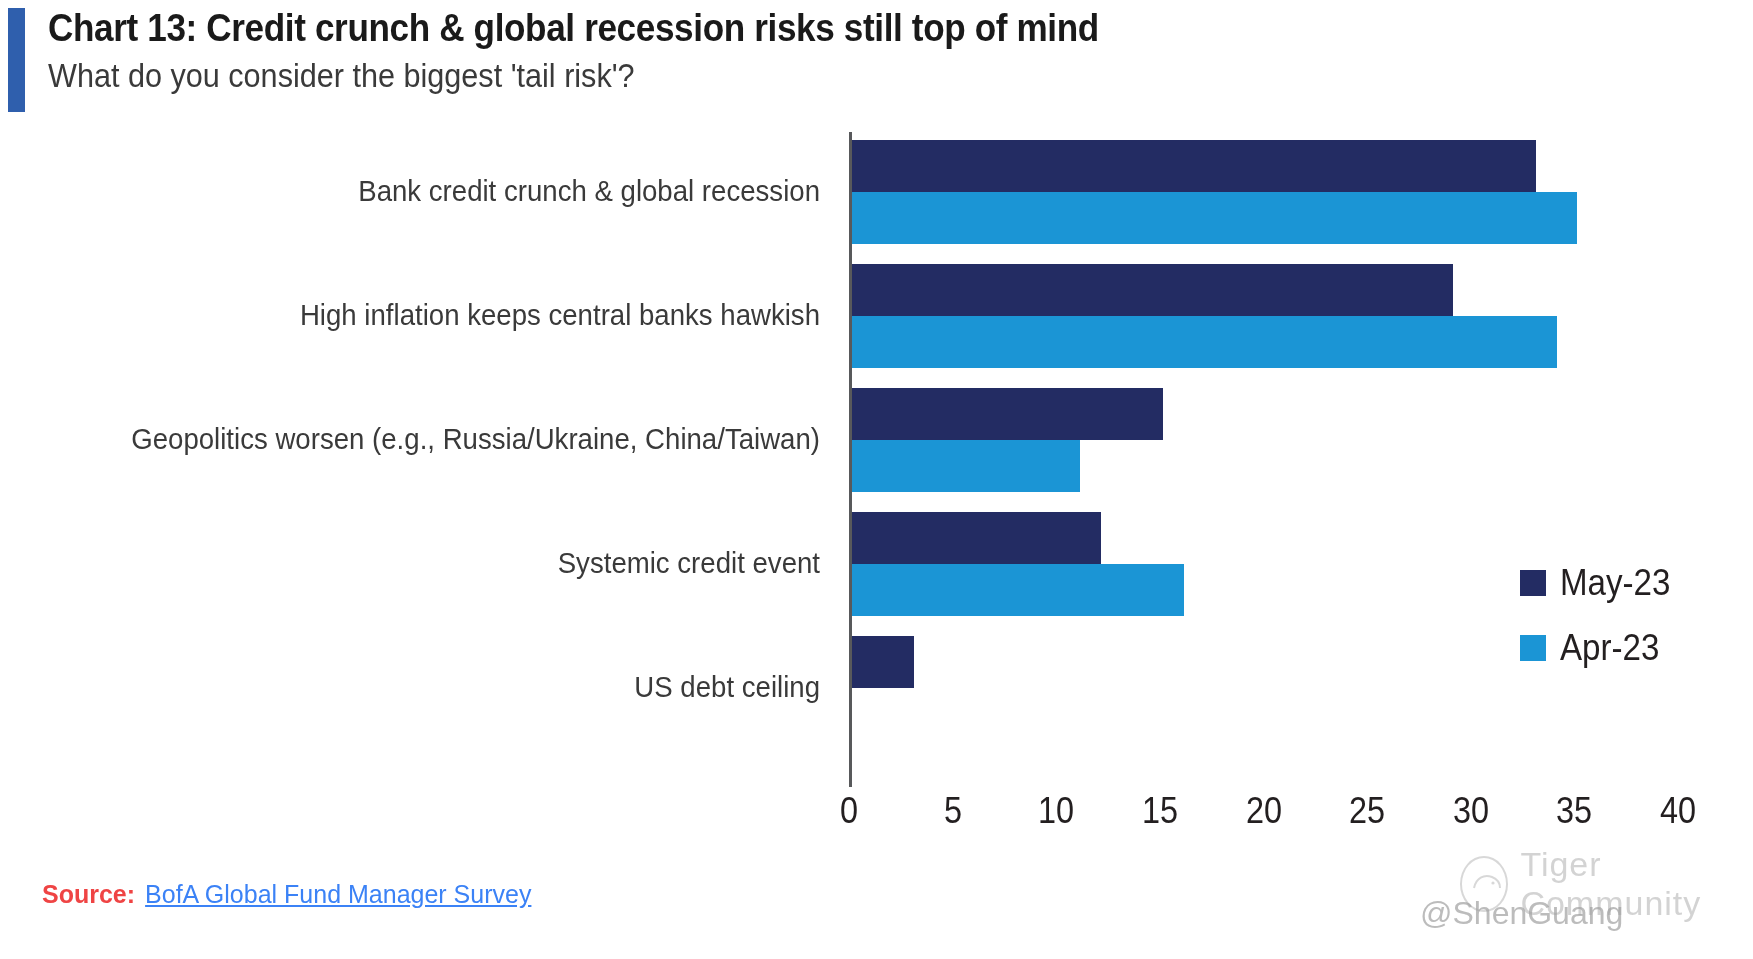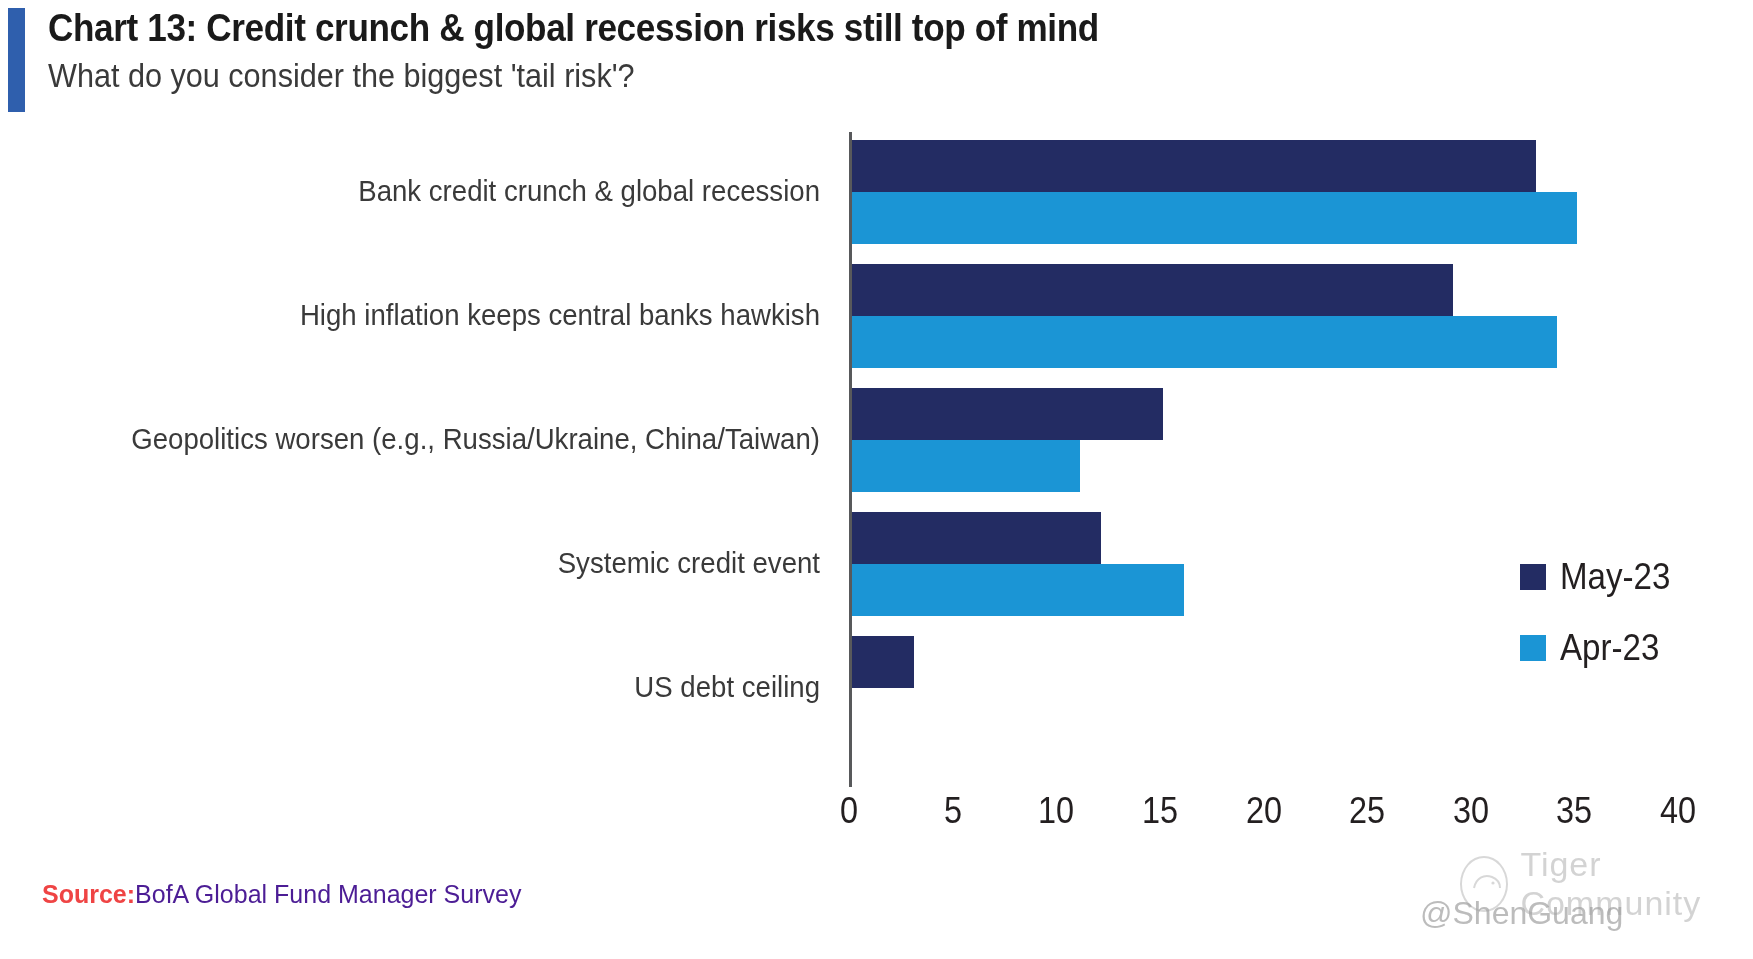--- a/index.html
+++ b/index.html
@@ -42,21 +42,21 @@
     transform:scaleX(0.9);
   }
   
   #legend{position:absolute;left:1520px;top:545px;}
   .legend-item{position:absolute;display:flex;align-items:center;gap:14px;white-space:nowrap;}
   .legend-swatch{width:26px;height:26px;display:inline-block;flex:0 0 auto;}
   .legend-label{font-size:36px;color:#231f20;transform:scaleX(0.92);transform-origin:left center;}
   
   #source{position:absolute;left:42px;top:880px;font-size:25px;white-space:nowrap;}
   #source-label{font-weight:bold;color:#ef4444;}
-  #source-text{color:#4c1d95;}
+  #source-text{color:#3b82f6;margin-left:10px;text-decoration:underline;}
   
   #watermark{position:absolute;left:1460px;top:845px;opacity:0.38;}
   #wm-row{display:flex;align-items:center;gap:12px;}
   #wm-logo{width:52px;height:52px;border:2px solid #9a9a9a;border-radius:50%;position:relative;}
   #wm-logo svg{position:absolute;left:10px;top:12px;}
   #wm-text{font-size:34px;color:#8d8d8d;letter-spacing:1px;}
   #wm-handle{position:absolute;left:1420px;top:895px;font-size:32px;color:#a0a0a0;opacity:0.7;}
 </style>
 </head>
 <body>
@@ -94,21 +94,21 @@
       <div class="xtick" style="left: 1159.88px;">15</div>
       <div class="xtick" style="left: 1263.5px;">20</div>
       <div class="xtick" style="left: 1367.12px;">25</div>
       <div class="xtick" style="left: 1470.75px;">30</div>
       <div class="xtick" style="left: 1574.38px;">35</div>
       <div class="xtick" style="left: 1678px;">40</div>
     </div>
 </div>
 
 <div id="legend">
-    <div class="legend-item" style="top: 11px; text-align: right;">
+    <div class="legend-item" style="top: 17px; text-align: right;">
       <span class="legend-swatch" style="background: rgb(35, 44, 99);"></span>
       <span class="legend-label">May-23</span>
     </div>
     <div class="legend-item" style="top: 82px; align-items: center;">
       <span class="legend-swatch" style="background: rgb(27, 149, 213);"></span>
       <span class="legend-label">Apr-23</span>
     </div>
   </div>
 
 <div id="source">

